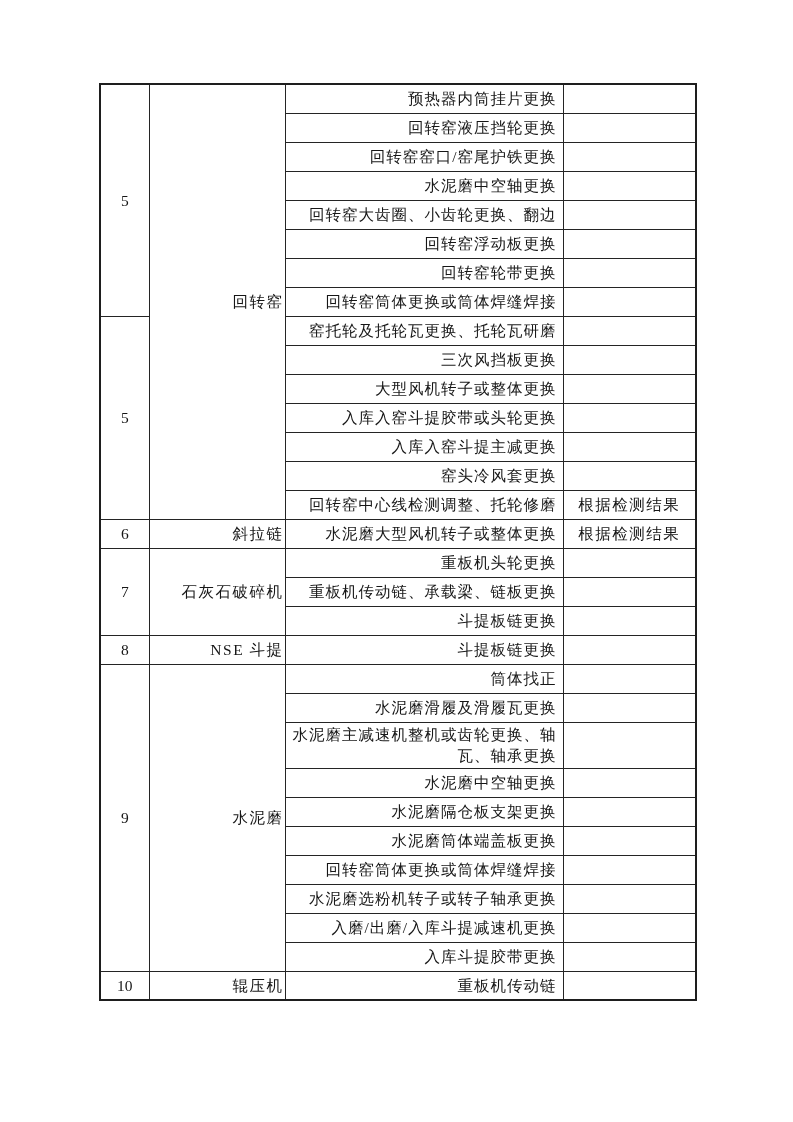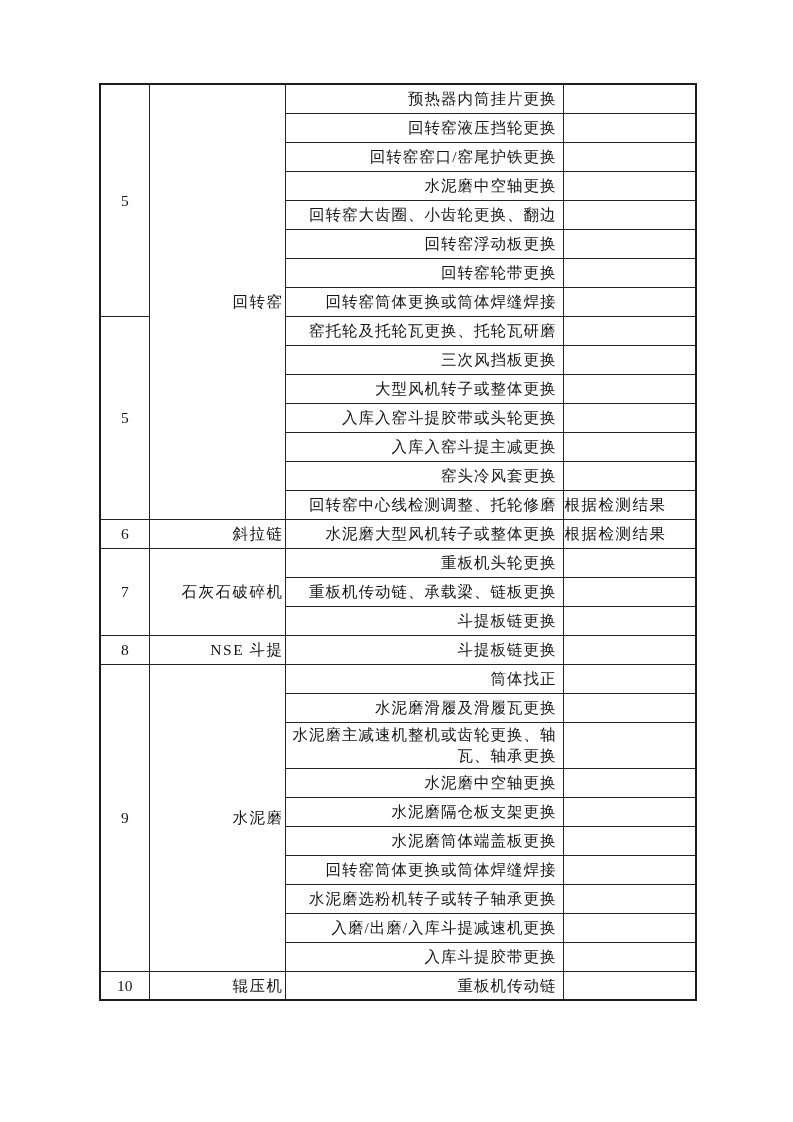--- a/index.html
+++ b/index.html
@@ -43,21 +43,21 @@
   td.equip-cell {
     text-align: right;
     letter-spacing: 1.5px;
   }
   td.task-cell {
     text-align: right;
     padding: 0 6px 0 7px;
     letter-spacing: 1px;
   }
   td.remark-cell {
-    text-align: left;
+    text-align: center;
     letter-spacing: 1.5px;
   }
 </style>
 </head>
 <body>
 
 <div class="page">
   <table class="sched">
     <colgroup>
       <col style="width:49px">

